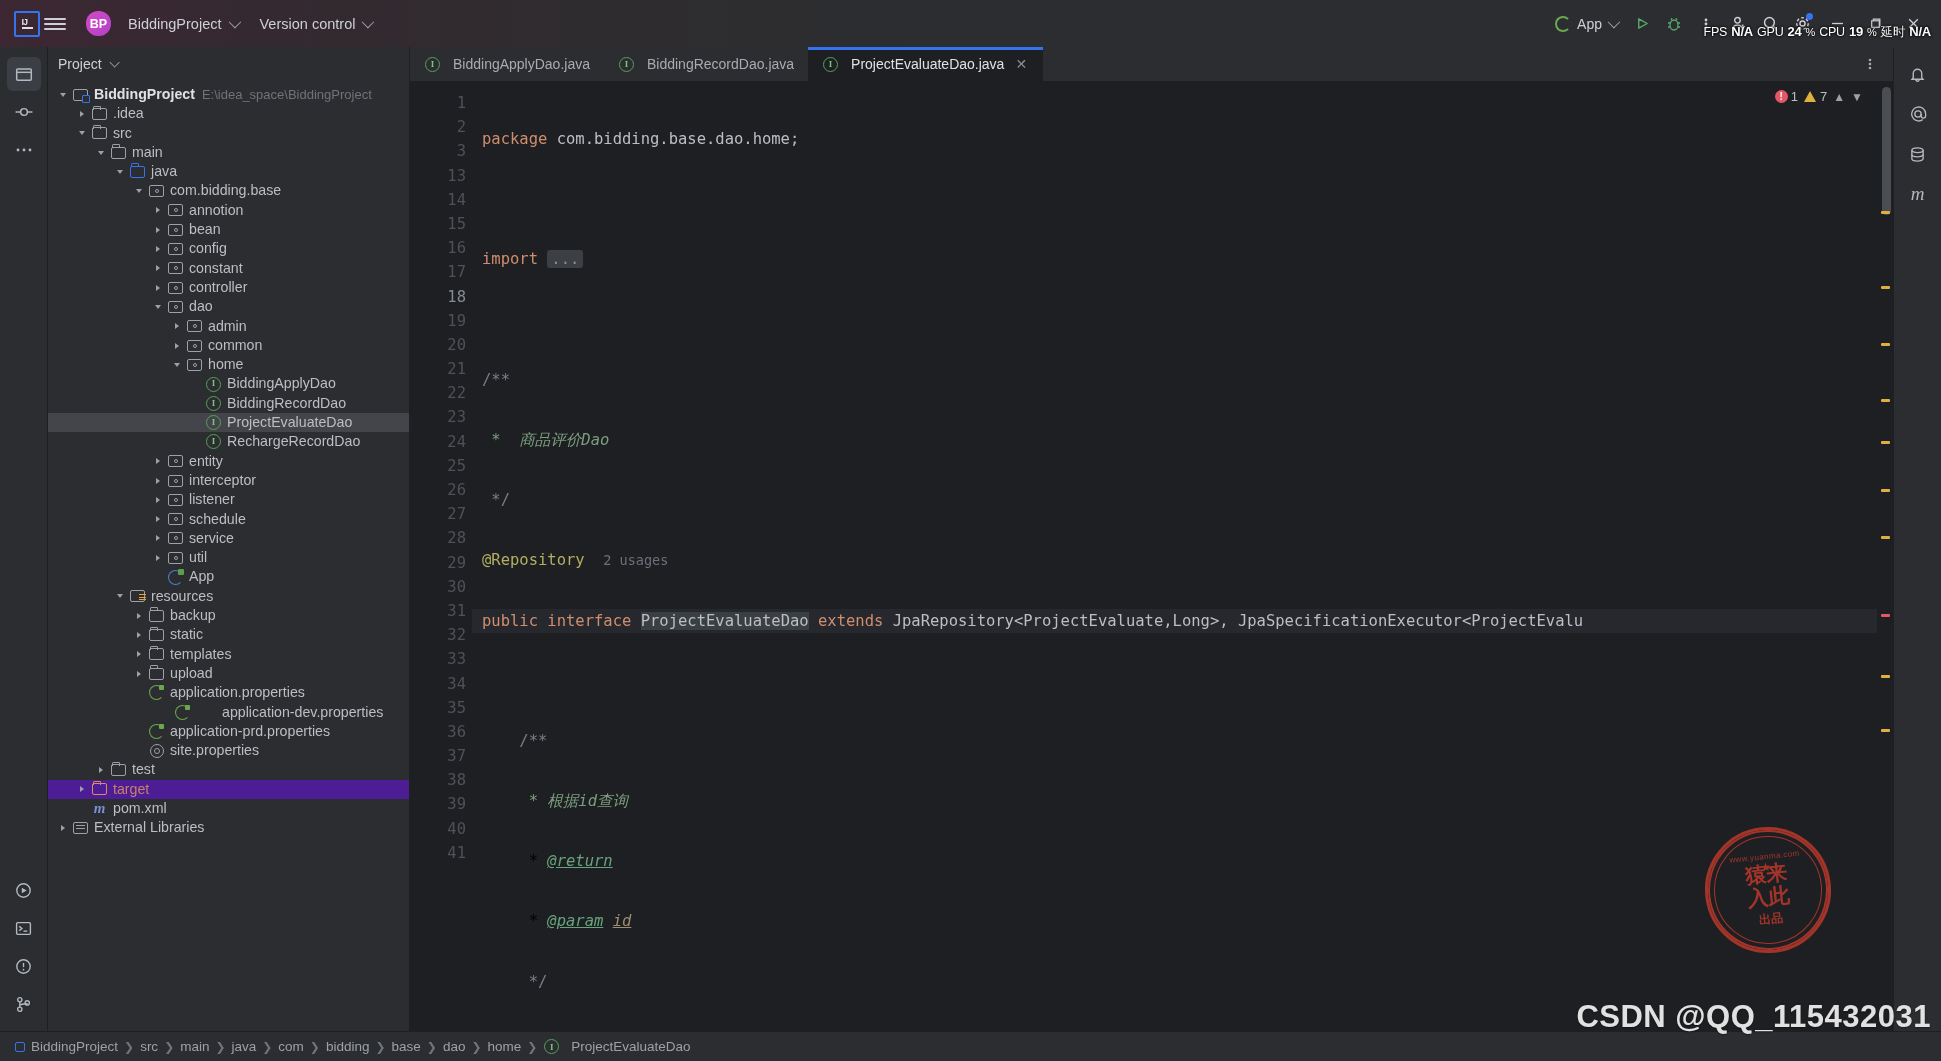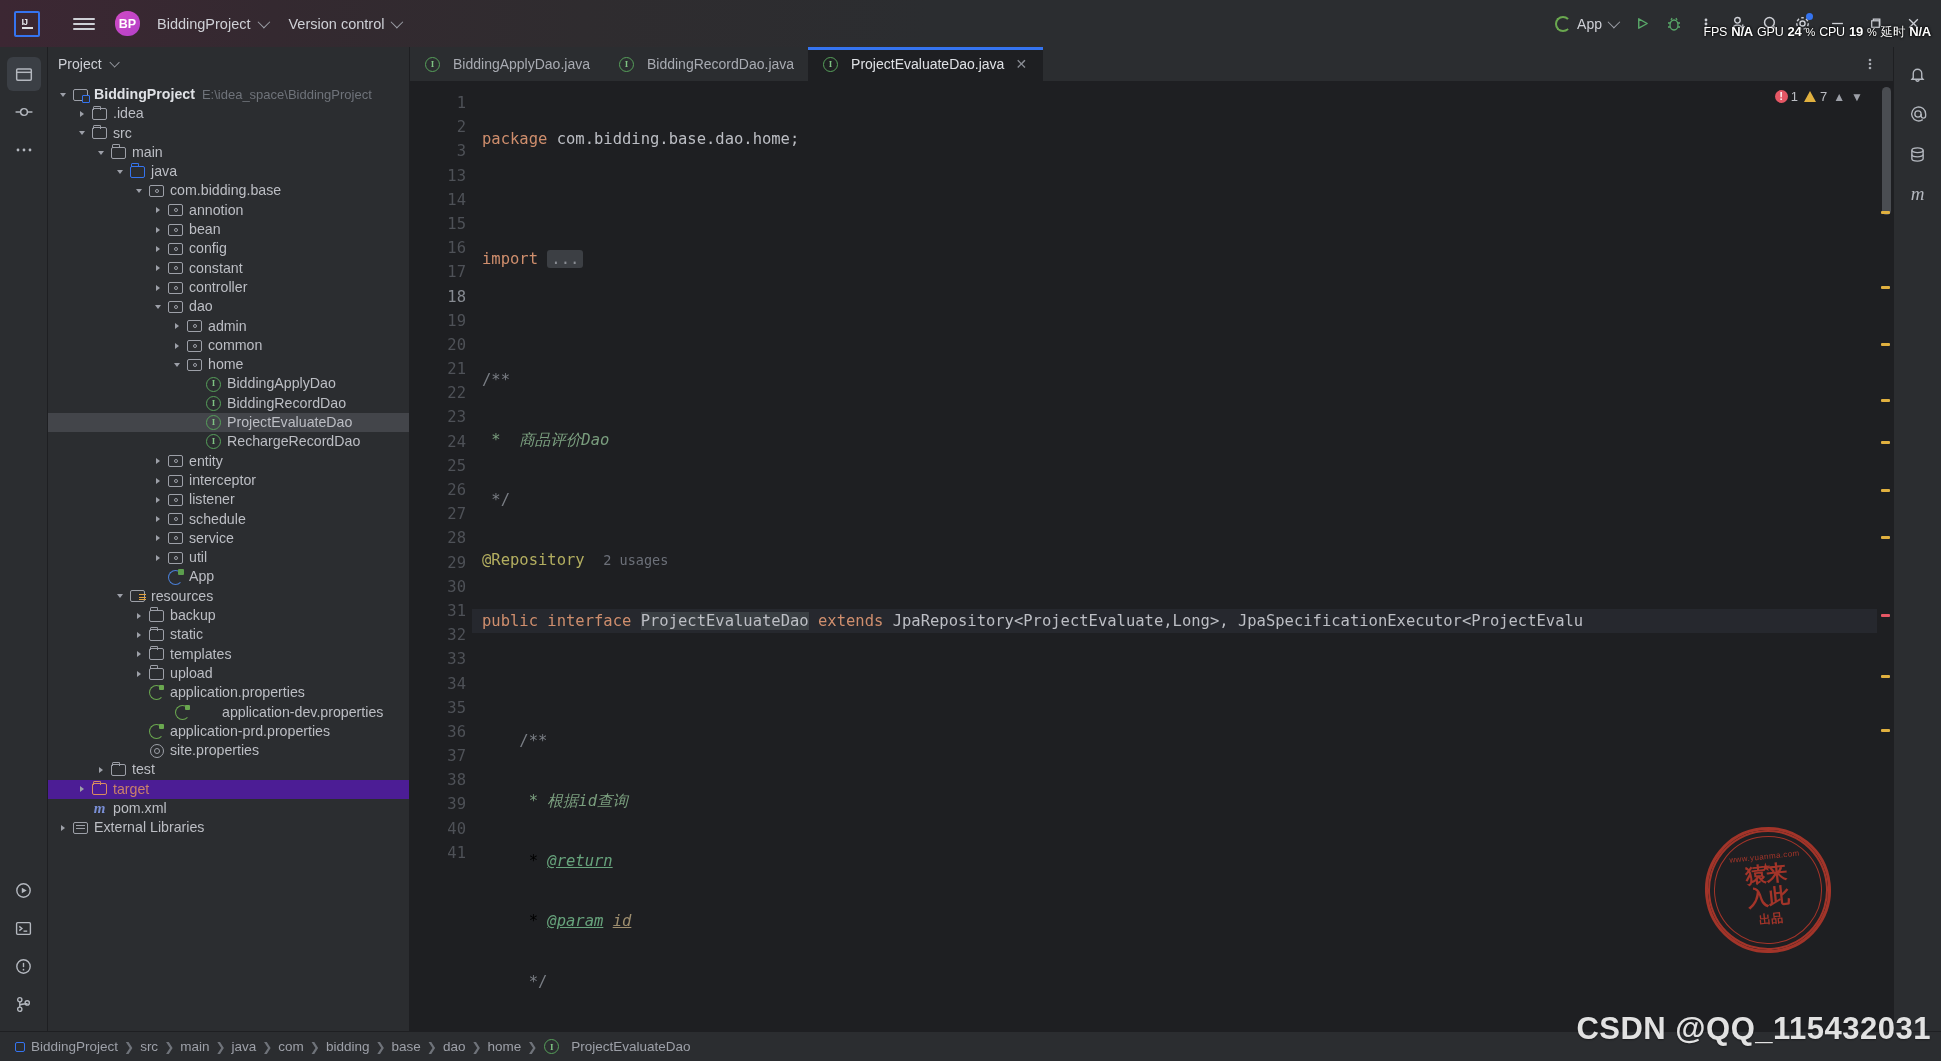--- a/index.html
+++ b/index.html
@@ -23,21 +23,21 @@
     background: linear-gradient(90deg,#3c2733 0%, #342930 14%, #2f2c2f 30%, #2b2d30 48%, #2b2d30 100%);
     display: flex; align-items: center;
     padding: 0 10px 0 14px;
     position: relative;
   }
   .ij-logo {
     width: 26px; height: 26px; border: 2px solid #3574f0; border-radius: 2px;
     display:flex; align-items:center; justify-content:center;
     color: #dfe1e5; font-size: 11px; font-weight: bold; font-family: "Liberation Sans", sans-serif;
     letter-spacing: -1px;
-    margin-right: 33px;
+    margin-right: 4px;
   }
   .ij-logo span { display:block; line-height: 7px; }
   .ij-logo .l2 { border-bottom: 2px solid #dfe1e5; width: 11px; margin-top:1px;}
   .hamburger { width: 22px; margin-right: 20px; cursor: pointer; }
   .hamburger div { height: 2px; background: #ced0d6; margin: 3px 0; border-radius: 1px;}
   .proj-badge {
     width: 25px; height: 25px; border-radius: 12px;
     background: linear-gradient(135deg,#d14ac4,#b341c9);
     color: #fff; font-size: 12.5px; font-weight: bold;
     display: flex; align-items: center; justify-content: center;
@@ -239,21 +239,21 @@
     box-shadow: inset 0 0 0 2px #c0392b;
   }
   .stamp .ring2 { position:absolute; inset:6px; border:1.5px solid #c0392b; border-radius:50%;}
   .stamp .s-top { font-size: 8px; letter-spacing:0.4px; margin-bottom:2px; z-index:2;}
   .stamp .s-mid { font-size: 21px; font-weight: bold; line-height:1.05; z-index:2; font-family:"Liberation Serif", serif;}
   .stamp .s-bot { font-size: 12px; font-weight:bold; margin-top:3px; z-index:2; font-family:"Liberation Serif", serif;}
   .stamp .s-star { position:absolute; top:30px; font-size:12px; z-index:2;}
 
   
   .csdn-wm {
-    position: absolute; right: 10px; bottom: 14px; z-index: 25;
+    position: absolute; right: 10px; bottom: 26px; z-index: 25;
     color: #f2f2f2; font-size: 31px; font-weight: bold; opacity: 0.92;
     font-family: "Liberation Sans", sans-serif; letter-spacing: 0.5px;
     text-shadow: 0 1px 2px rgba(0,0,0,.4);
     margin-top: 15px;
   }
 
   
   .statusbar {
     height: 30px; min-height:30px; background: #2b2d30; display: flex; align-items: center;
     padding: 0 10px; gap: 0px; font-size: 13.5px; color: #9da0a8;

